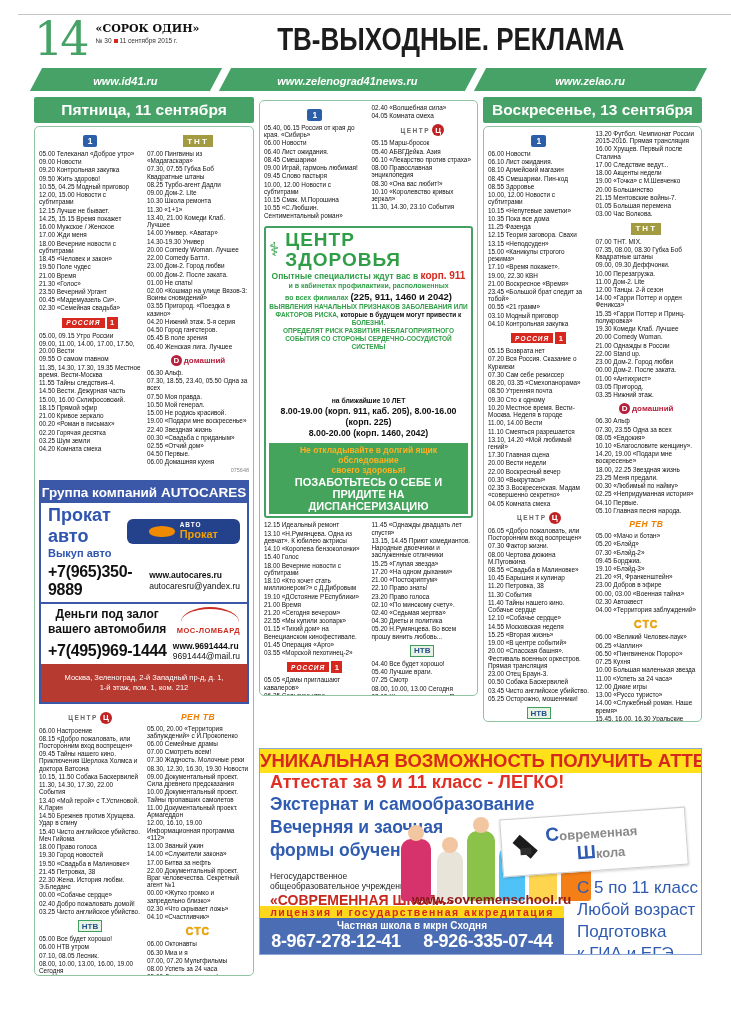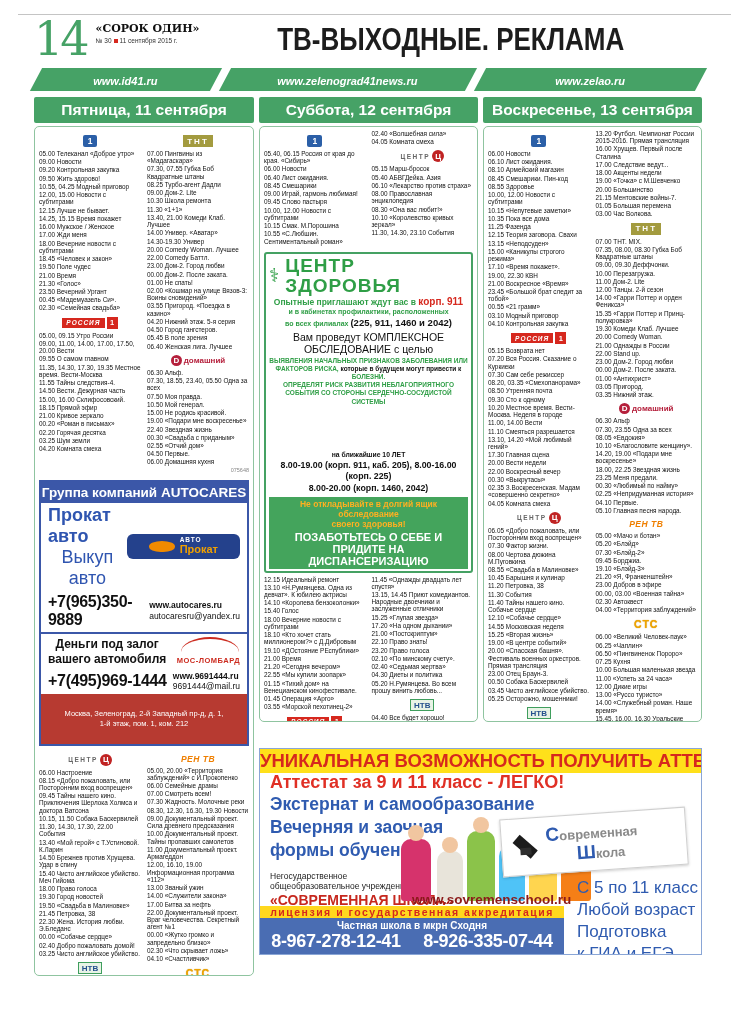--- a/index.html
+++ b/index.html
@@ -43,35 +43,35 @@
   .bx-tvc-0{color:#666;font-size:6.5px;letter-spacing:1.5px;}
   .bx-tvc-1{background:#c02323;color:#fff;border-radius:50%;width:12px;height:12px;font-size:8px;}
   .bx-ntv-0{background:#e8f3e6;border:1px solid #3f9e5d;color:#234f8d;font-size:8px;padding:0.5px 3px;}
   .bx-ren-0{color:#ef7f00;font-size:8.5px;font-style:italic;letter-spacing:0.5px;}
   .bx-sts-0{color:#f0a500;font-size:10.5px;letter-spacing:1px;text-shadow:0 0 1px #bf8300;}
   
   .aut{border:2px solid #3b57a8;background:#fff;}
   .aut-head{background:#3b57a8;color:#fff;font-size:13.5px;font-weight:bold;text-align:center;padding:3px 0;}
   .aut-row{display:flex;justify-content:space-between;align-items:center;padding:2px 7px;}
   .aut-rent1{color:#2f55b0;font-size:18px;font-weight:bold;}
-  .aut-rent2{color:#2f55b0;font-size:18px;font-weight:normal;text-align:center;}
+  .aut-rent2{color:#2f55b0;font-size:11px;font-weight:bold;}
   .aplogo{background:#24418c;border-radius:6px;padding:3px 22px;display:flex;align-items:center;gap:5px;}
   .apcar{width:26px;height:11px;background:#f08a00;border-radius:50% 50% 45% 45%;}
   .apt{display:flex;flex-direction:column;line-height:1.05;}
   .apt1{color:#fff;font-size:6.5px;letter-spacing:1px;font-weight:bold;}
   .apt2{color:#f0a000;font-weight:bold;font-size:11px;}
   .aut-phone{font-size:16px;font-weight:bold;letter-spacing:-0.3px;}
   .aut-links{font-size:8.5px;line-height:1.2;}
   .aut-site{font-weight:bold;}
   .aut-sep{border-top:2px solid #3b57a8;margin:1px 0;}
   .aut-pledge{font-size:12px;font-weight:bold;text-align:center;line-height:1.2;}
   .moslomb{position:relative;padding-top:12px;text-align:center;}
   .arc{position:absolute;top:0;left:4px;width:58px;height:13px;border-top:2.5px solid #cc2b1f;border-radius:50%/100% 100% 0 0;}
   .ml-t{color:#cc2b1f;font-size:7.5px;font-weight:bold;letter-spacing:0.5px;}
-  .aut-addr{background:#b73a31;color:#fff;font-size:7.5px;text-align:center;padding:15px 0;line-height:1.3;margin-top:1px;}
+  .aut-addr{background:#b73a31;color:#fff;font-size:7.5px;text-align:center;padding:9px 0;line-height:1.3;margin-top:1px;}
   
   .hlt{border:2px solid #45a163;border-radius:3px;padding:2px 3px;background:#fff;}
   .hlt-title{display:flex;align-items:center;justify-content:center;gap:5px;color:#2f9e46;font-weight:bold;font-size:19px;letter-spacing:1px;line-height:1.05;}
   .hlt-ic{font-family:"DejaVu Sans",sans-serif;font-size:19px;color:#2f9e46;font-weight:normal;}
   .hl-g{color:#2f9e46;font-weight:bold;font-size:7px;text-align:center;line-height:1.25;}
   .hl-9{font-size:8.5px;}
   .hl-red{color:#d6281e;font-weight:bold;font-size:10px;}
   .hl-big{font-size:9.5px;}
   .hl-blk,.hl-blk2,.hl-blk3{color:#111;font-weight:bold;margin-top:45px;}
   .hl-blk2{font-size:6.5px;}
@@ -350,21 +350,20 @@
               <div class="li">09.30 Маргоша</div>
               <div class="li">11.30 Лондонград. Знай наших!</div>
               <div class="li">12.30, 14.30 Воронины</div>
               <div class="li">13.30 Ералаш</div>
             </div>
           </div>
         </div>
       </div>
   </section>
   <section class="day day-1">
-    <div class="day-head">Суббота, 12 сентября</div>
     <div class="day-body" id="db1">
         <div class="sect cols">
           <div class="subcol">
             <div class="blk">
               <div class="badge">
                 <span class="bx bx-pervyi-0">1</span>
               </div>
               <div class="li">05.40, 06.15 Россия от края до края. «Сибирь»</div>
               <div class="li">06.00 Новости</div>
               <div class="li">06.40 Лист ожидания.</div>
@@ -395,27 +394,23 @@
               <div class="li">11.30, 14.30, 23.10 События</div>
             </div>
           </div>
         </div>
         <div class="sect ad-sect">
   <div class="hlt">
     <div class="hlt-title">
       <span class="hlt-ic">⚕</span>
       <span>ЦЕНТР ЗДОРОВЬЯ</span>
     </div>
-    <div class="hl-g hl-9"><span>Опытные приглашают ждут вас в</span> <span class="hl-red">корп. 911</span></div>
+    <div class="hl-g hl-9"><span>Опытные специалисты ждут вас в</span> <span class="hl-red">корп. 911</span></div>
     <div class="hl-g">и в кабинетах профилактики, расположенных</div>
     <div class="hl-g"><span>во всех филиалах</span> <span class="hl-blk hl-big">(225, 911, 1460 и 2042)</span></div>
-    <div class="hlt-body">
-      <div>Вам проведут КОМПЛЕКСНОЕ</div>
-      <div>ОБСЛЕДОВАНИЕ с целью</div>
-    </div>
     <div class="hl-g hl-s">ВЫЯВЛЕНИЯ НАЧАЛЬНЫХ ПРИЗНАКОВ ЗАБОЛЕВАНИЯ ИЛИ</div>
     <div class="hl-g hl-s"><span>ФАКТОРОВ РИСКА,</span> <span class="hl-blk2">которые в будущем могут привести к</span> <span>БОЛЕЗНИ.</span></div>
     <div class="hl-g hl-s">ОПРЕДЕЛЯТ РИСК РАЗВИТИЯ НЕБЛАГОПРИЯТНОГО</div>
     <div class="hl-g hl-s">СОБЫТИЯ СО СТОРОНЫ СЕРДЕЧНО-СОСУДИСТОЙ СИСТЕМЫ</div>
     <div class="hl-ctr hl-blk3">на ближайшие 10 ЛЕТ</div>
     <div class="hlt-hours">
       <div>8.00-19.00 (корп. 911, каб. 205), 8.00-16.00 (корп. 225)</div>
       <div>8.00-20.00 (корп. 1460, 2042)</div>
     </div>
     <div class="hlt-cta">

